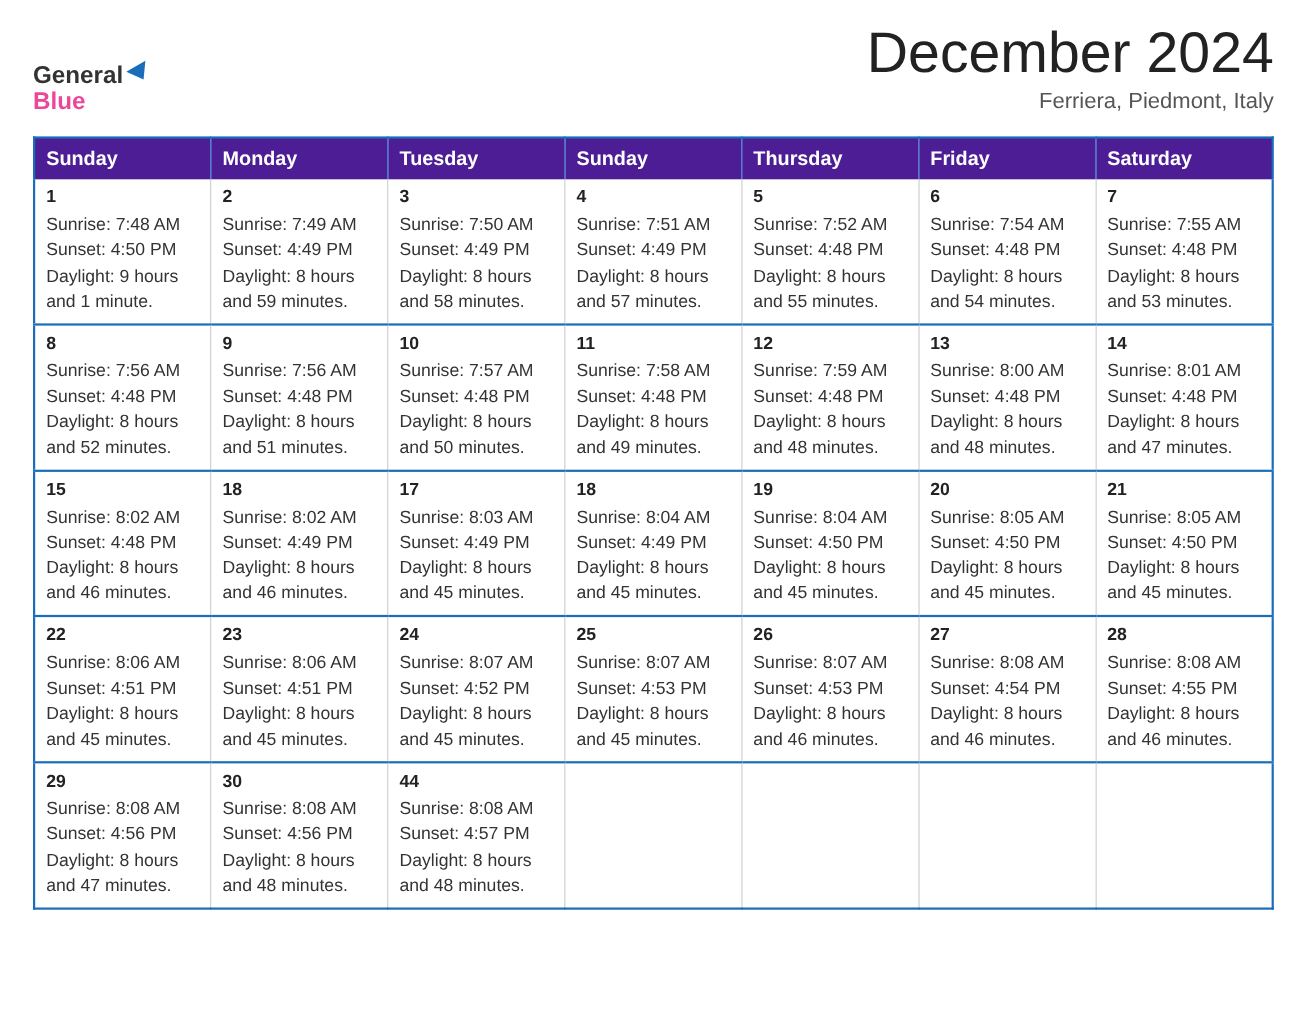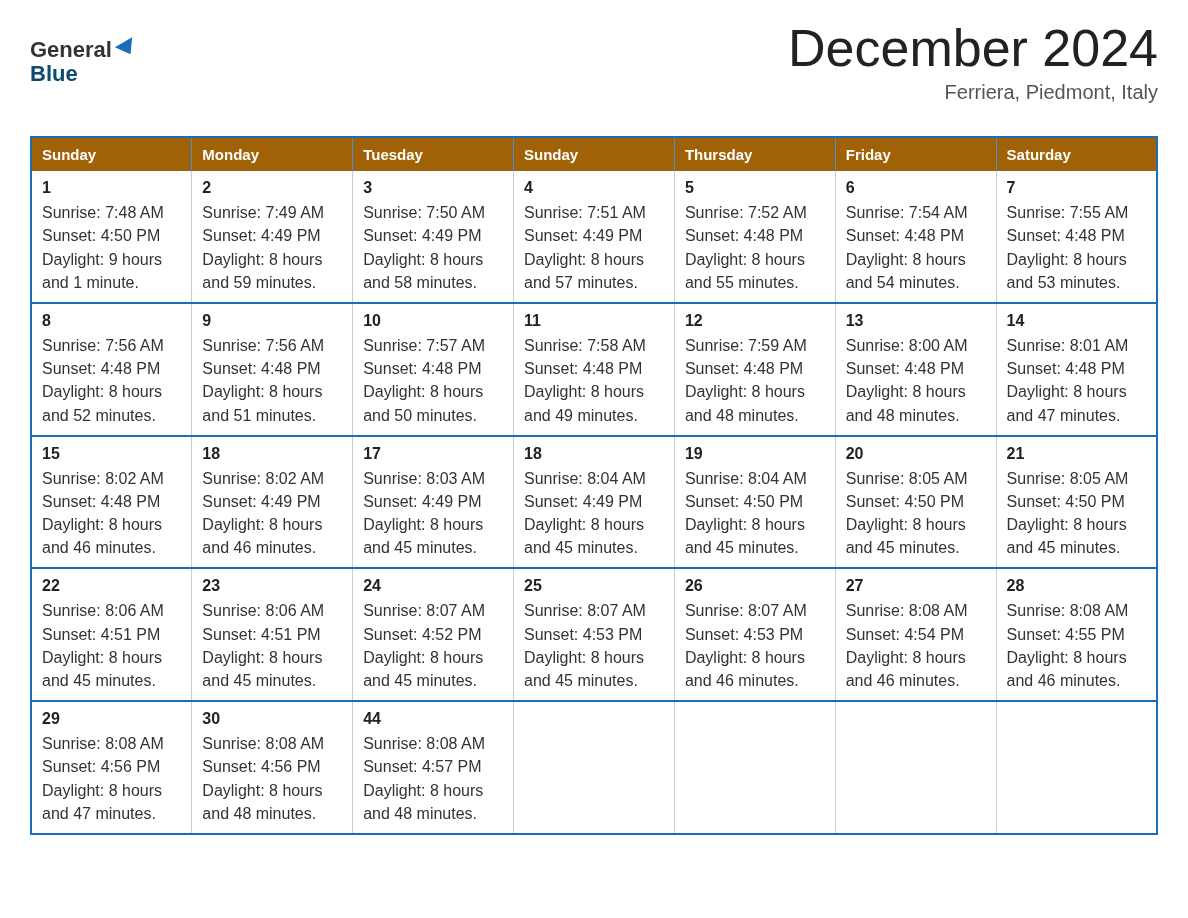--- a/index.html
+++ b/index.html
@@ -6,32 +6,32 @@
     body {
       font-family: Arial, sans-serif;
       background: #ffffff;
       padding: 20px 30px;
       width: 1188px;
       min-height: 918px;
     }
     .header {
       display: flex;
       justify-content: space-between;
-      align-items: center;
-      margin-bottom: 32px;
+      align-items: flex-end;
+      margin-bottom: 20px;
     }
     .logo {
       display: flex;
       flex-direction: column;
       font-size: 22px;
       font-weight: bold;
       line-height: 1.1;
     }
     .logo-general { color: #333; }
-    .logo-blue { color: #0c4a6e; }
+    .logo-blue { color: #ec4899; }
     .logo-triangle {
       display: inline-block;
       width: 0;
       height: 0;
       border-left: 10px solid transparent;
       border-right: 10px solid transparent;
       border-top: 14px solid #1a6dba;
       margin-left: 4px;
       vertical-align: middle;
       transform: rotate(-30deg) translateY(-2px);
@@ -47,23 +47,23 @@
       font-size: 20px;
       color: #555;
       margin-top: 4px;
     }
     .calendar {
       width: 100%;
       border-collapse: collapse;
       border: 2px solid #1a6dba;
     }
     .calendar thead tr th {
-      background-color: #a16207;
+      background-color: #4c1d95;
       color: #ffffff;
-      font-size: 15px;
+      font-size: 18px;
       font-weight: bold;
       padding: 8px 10px;
       text-align: left;
       border-right: 1px solid #4a90d9;
     }
     .calendar thead tr th:last-child { border-right: none; }
     .calendar tbody tr td {
       vertical-align: top;
       padding: 8px 10px;
       border-right: 1px solid #cccccc;

